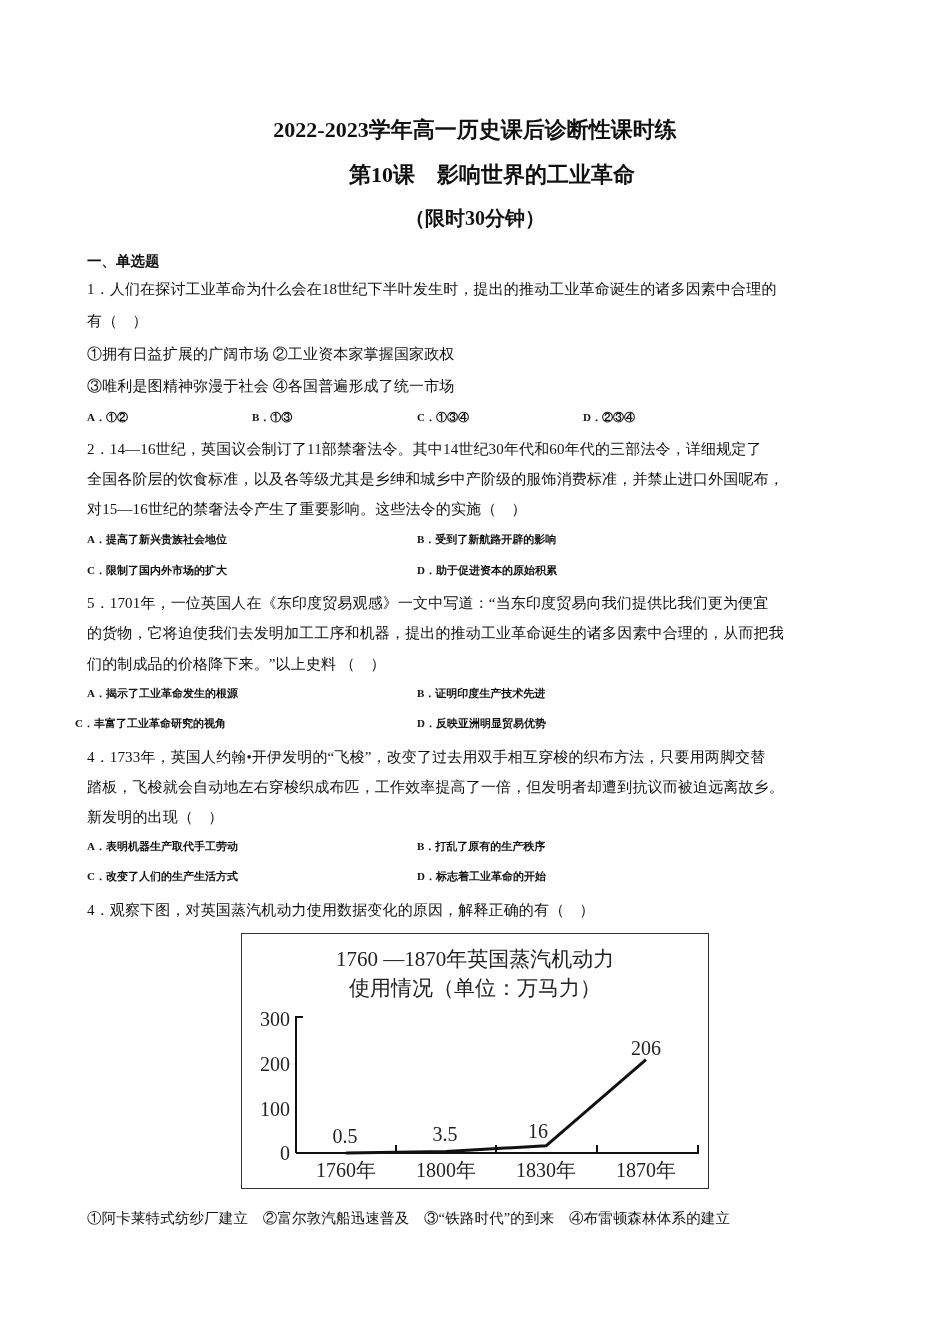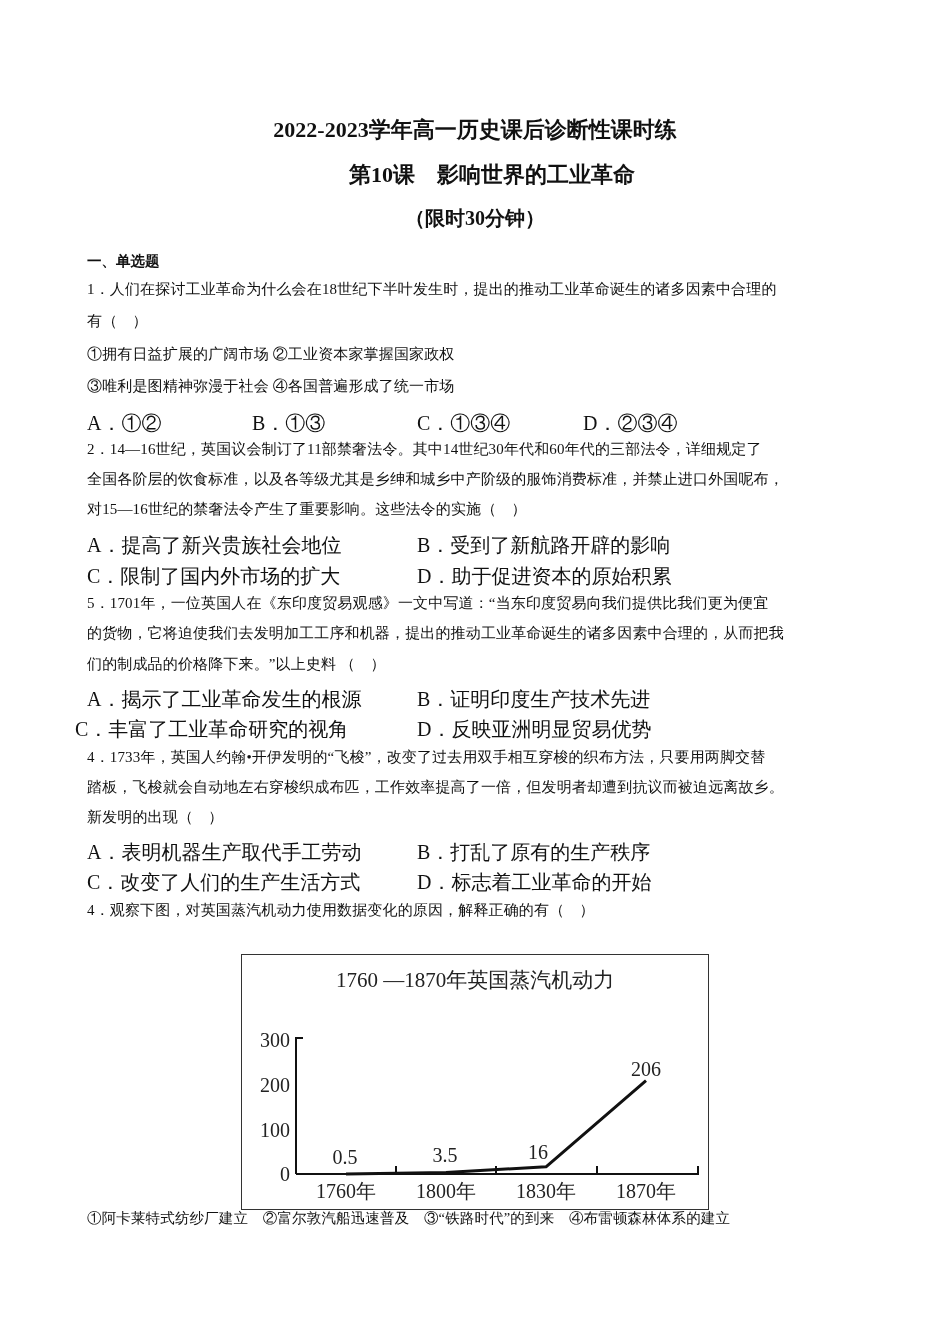--- a/index.html
+++ b/index.html
@@ -4,23 +4,23 @@
 <style>
   html, body { margin: 0; padding: 0; background: #ffffff; }
   body { width: 950px; height: 1344px; position: relative; overflow: hidden;
          font-family: "Liberation Serif", "DejaVu Serif", serif; color: #111; }
   .title { position: absolute; left: 0; width: 950px; text-align: center; font-weight: bold; font-family: Liberation Serif, serif; }
   .t1 { top: 115px; font-size: 22px; }
   .t2 { top: 160px; font-size: 22px; margin-left: 17px; }
   .t3 { top: 205px; font-size: 20px; }
   .section { position: absolute; left: 87px; top: 252px; font-size: 14.5px; font-weight: bold; }
   .line { position: absolute; left: 87px; font-size: 15px; white-space: nowrap; letter-spacing: 0.15px; }
-  .opt { position: absolute; font-size: 20px; white-space: nowrap; }
+  .opt { position: absolute; font-size: 11px; white-space: nowrap; font-weight: bold; }
   .chart-box { position: absolute; left: 241px; top: 933px; width: 468px; height: 256px;
-               border: 1.5px solid #333; box-sizing: border-box; margin-top: 21px; }
+               border: 1.5px solid #333; box-sizing: border-box; }
   .chart-title { position: absolute; left: 0; width: 100%; text-align: center; font-size: 21px; color: #222;
                  line-height: 30px; }
   .chart-svg { position: absolute; left: 0; top: 0; }
   .axis-text { font-family: "Liberation Serif", serif; font-size: 20px; fill: #222; }
 </style>
 </head>
 <body>
 
 <div class="title t1">2022-2023学年高一历史课后诊断性课时练</div>
 <div class="title t2">第10课　影响世界的工业革命</div>
@@ -67,20 +67,21 @@
   <div class="opt" style="left:417px;top:839px">B．打乱了原有的生产秩序</div>
   <div class="opt" style="left:87px;top:869px">C．改变了人们的生产生活方式</div>
   <div class="opt" style="left:417px;top:869px">D．标志着工业革命的开始</div>
 </div>
 
 <div>
   <div class="line" style="top:901px">4．观察下图，对英国蒸汽机动力使用数据变化的原因，解释正确的有（　）</div>
 
   <div class="chart-box">
     <div class="chart-title" style="top:10px">1760 —1870年英国蒸汽机动力</div>
+    <div class="chart-title" style="top:39px">使用情况（单位：万马力）</div>
     <svg class="chart-svg" width="468" height="256" viewBox="0 0 468 256">
 
       <line x1="54" y1="82" x2="54" y2="219" stroke="#111" stroke-width="2"></line>
       <line x1="54" y1="83" x2="61" y2="83" stroke="#111" stroke-width="2"></line>
 
       <line x1="54" y1="219" x2="457" y2="219" stroke="#111" stroke-width="2"></line>
       <line x1="154" y1="219" x2="154" y2="211" stroke="#111" stroke-width="2"></line>
       <line x1="254" y1="219" x2="254" y2="211" stroke="#111" stroke-width="2"></line>
       <line x1="355" y1="219" x2="355" y2="211" stroke="#111" stroke-width="2"></line>
       <line x1="456" y1="219" x2="456" y2="211" stroke="#111" stroke-width="2"></line>

